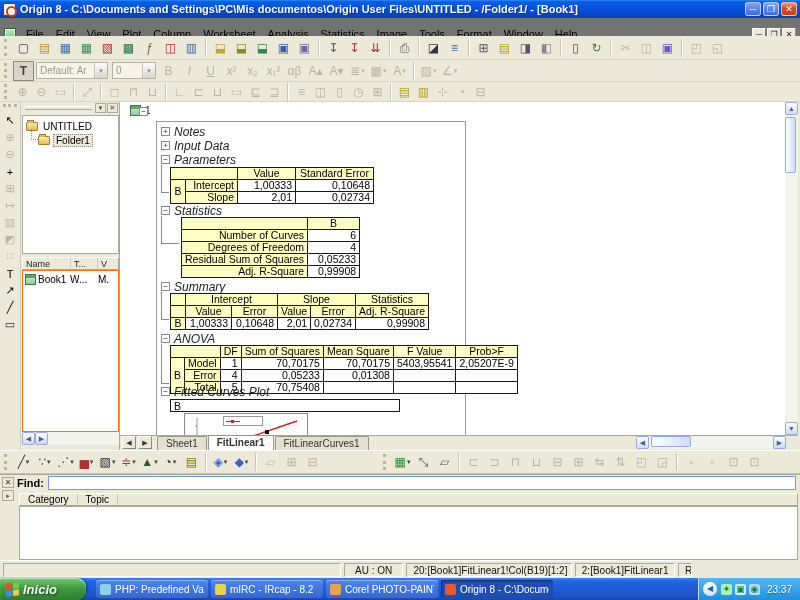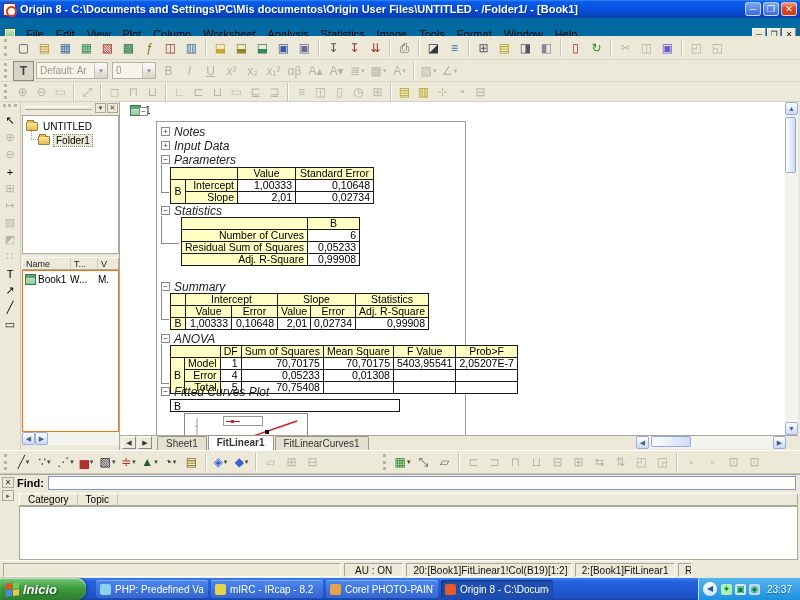--- a/index.html
+++ b/index.html
@@ -17,21 +17,21 @@
     border-radius:50%; border:2px solid #d04018; }
   .title-text { font-size:11px; font-weight:bold; text-shadow:1px 1px 1px #00348a;
     white-space:nowrap; overflow:hidden; flex:1; }
   .win-btns { display:flex; gap:2px; }
   .wbtn { width:16px; height:14px; border-radius:3px; border:1px solid rgba(255,255,255,.6);
     background:linear-gradient(#7ba4f0,#3c6cd8); color:#fff; font-size:9px; line-height:12px;
     text-align:center; }
   .wbtn.close { background:linear-gradient(#f1a088,#d8502c 40%,#c83c14); }
 
   
-  .menubar { position:absolute; left:0; top:18px; width:800px; height:18px; background:#0369a1;
+  .menubar { position:absolute; left:0; top:18px; width:800px; height:18px; background:#737373;
     border-bottom:1px solid #d8d4c8; display:flex; align-items:center; padding:16px 2px; }
   .doc-icon { width:12px; height:12px; border:1px solid #2a6a2a; margin:0 4px 0 2px;
     background:linear-gradient(#bfe8bf,#7ac87a); flex:0 0 auto;
     box-shadow:inset 0 0 0 1px #fff; }
   .menu-item { font-size:11px; padding:2px 6px; color:#000; cursor:default; }
   .mdi-btns { margin-left:auto; display:flex; gap:1px; padding-right:2px;}
   .mbtn { width:14px; height:13px; background:#ece9d8; border:1px solid #fff;
     border-right-color:#888; border-bottom-color:#888; font-size:8px; line-height:11px;
     text-align:center; color:#222; }
 
@@ -641,20 +641,24 @@
             <tr>
               <td class="h"></td>
               <td class="h">B</td>
             </tr>
           </tbody>
           <tbody>
 
           <tr>
                 <td class="l">Number of Curves</td>
                 <td>6</td>
+              </tr>
+              <tr>
+                <td class="l">Degrees of Freedom</td>
+                <td>4</td>
               </tr>
               <tr>
                 <td class="l">Residual Sum of Squares</td>
                 <td>0,05233</td>
               </tr>
               <tr>
                 <td class="l">Adj. R-Square</td>
                 <td>0,99908</td>
               </tr>
             </tbody>
@@ -727,21 +731,21 @@
             <td class="h">F Value</td>
             <td class="h">Prob&gt;F</td>
           </tr>
           <tr>
             <td class="l" rowspan="3" style="text-align:center">B</td>
             <td class="l">Model</td>
             <td>1</td>
             <td>70,70175</td>
             <td>70,70175</td>
             <td>5403,95541</td>
-            <td>2,05207E-7</td>
+            <td>2,05207E-9</td>
           </tr>
           <tr>
             <td class="l">Error</td>
             <td>4</td>
             <td>0,05233</td>
             <td>0,01308</td>
             <td></td>
             <td></td>
           </tr>
           <tr>

